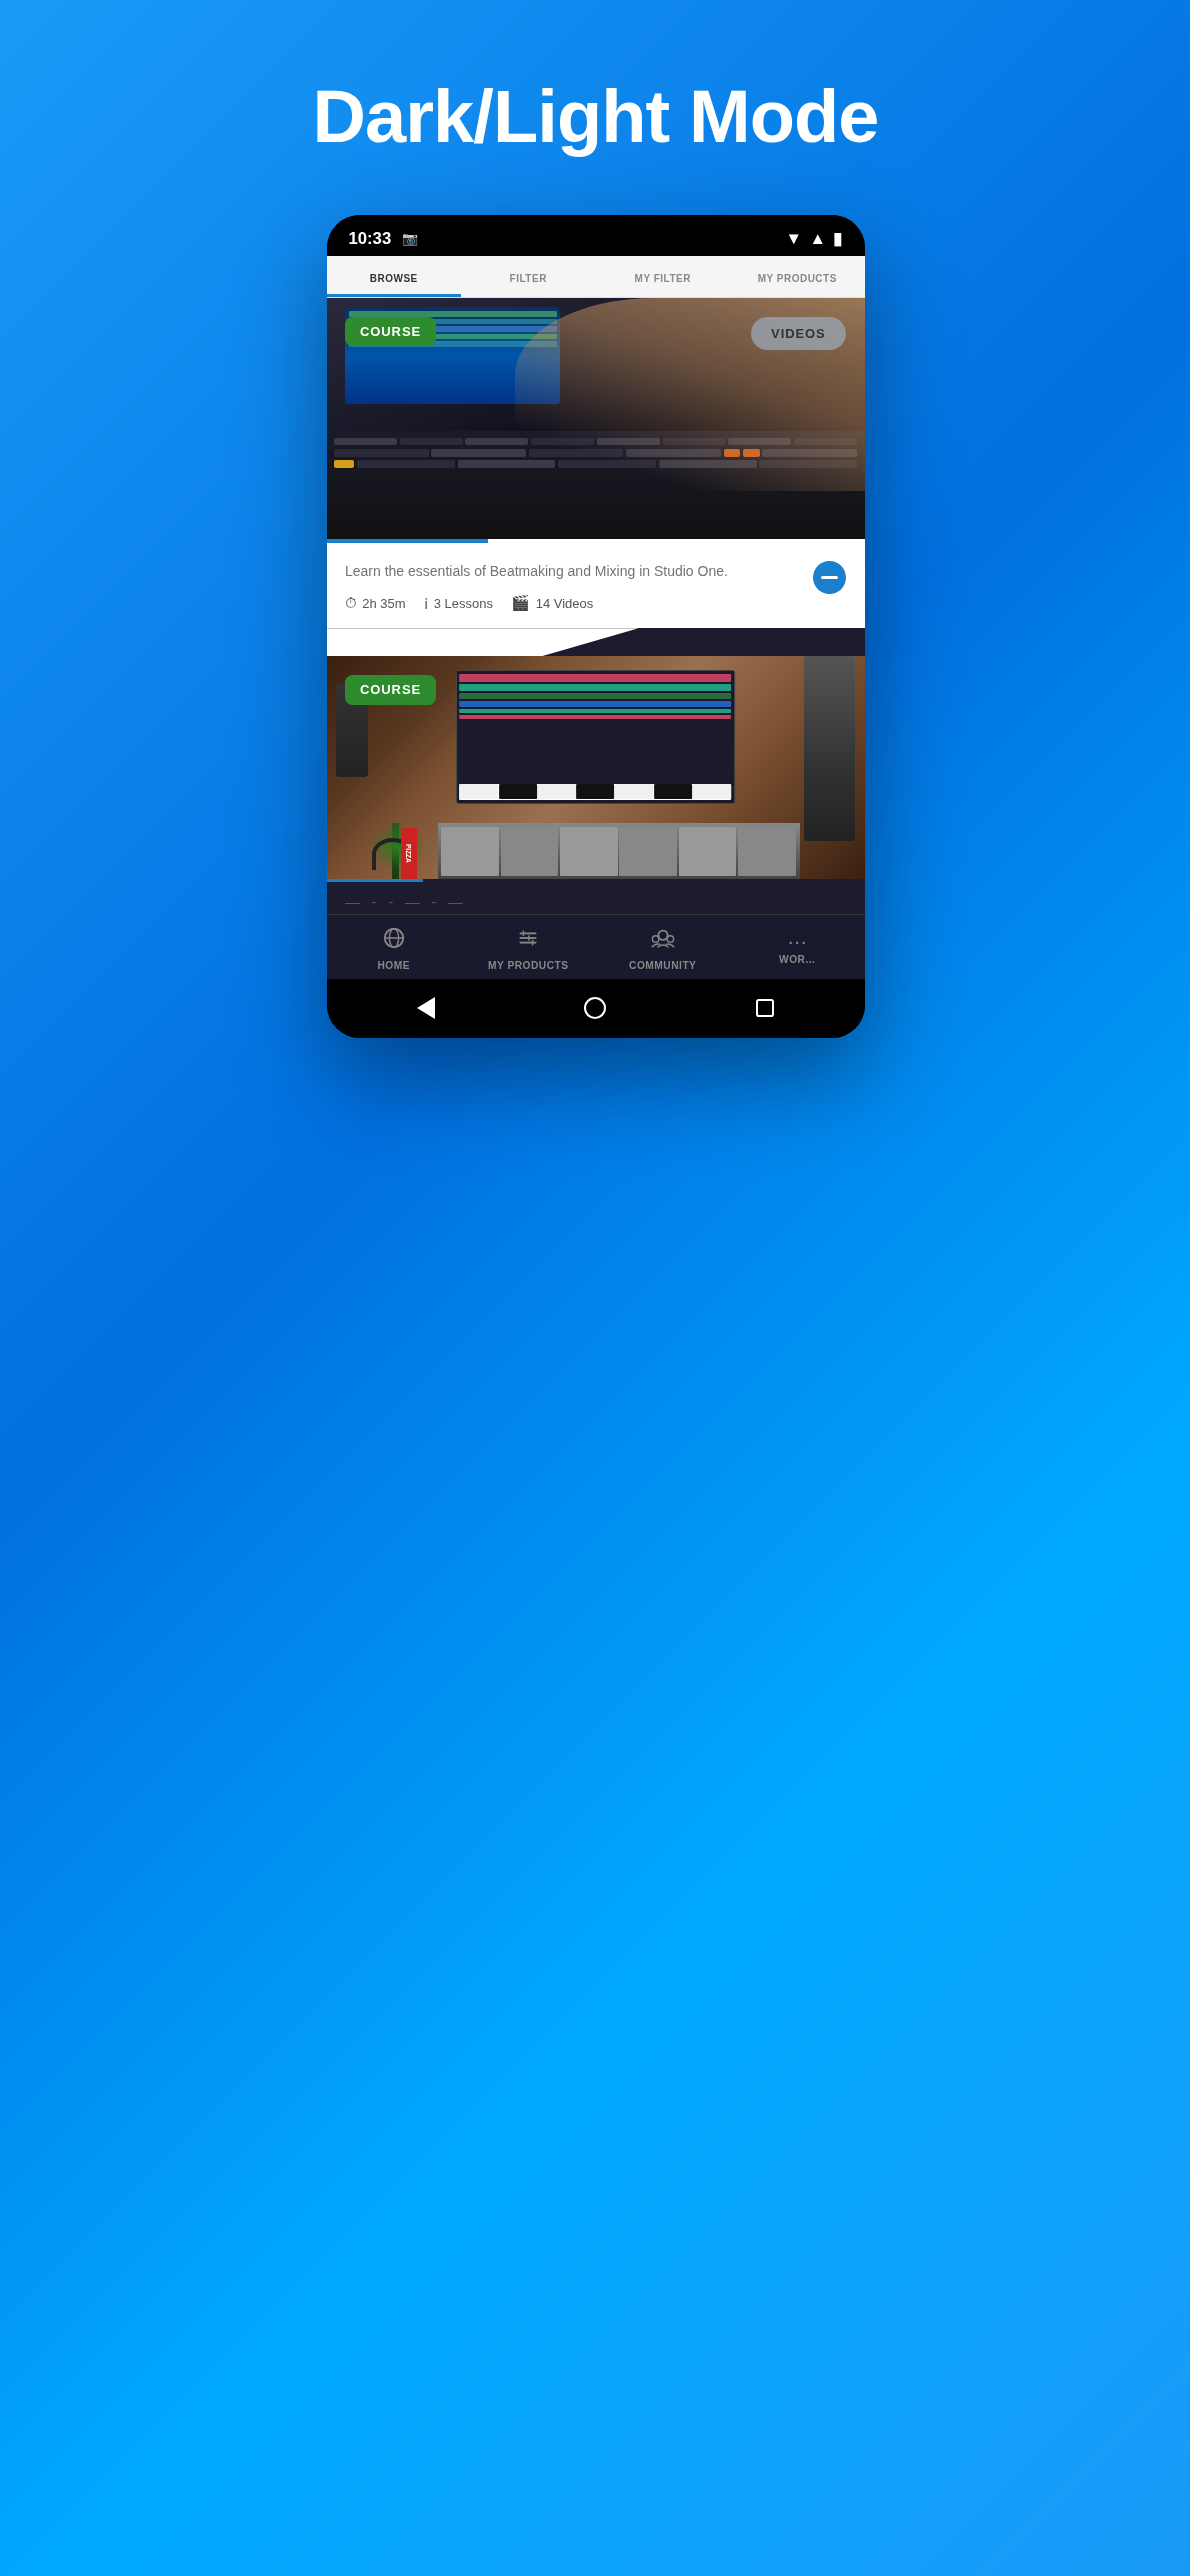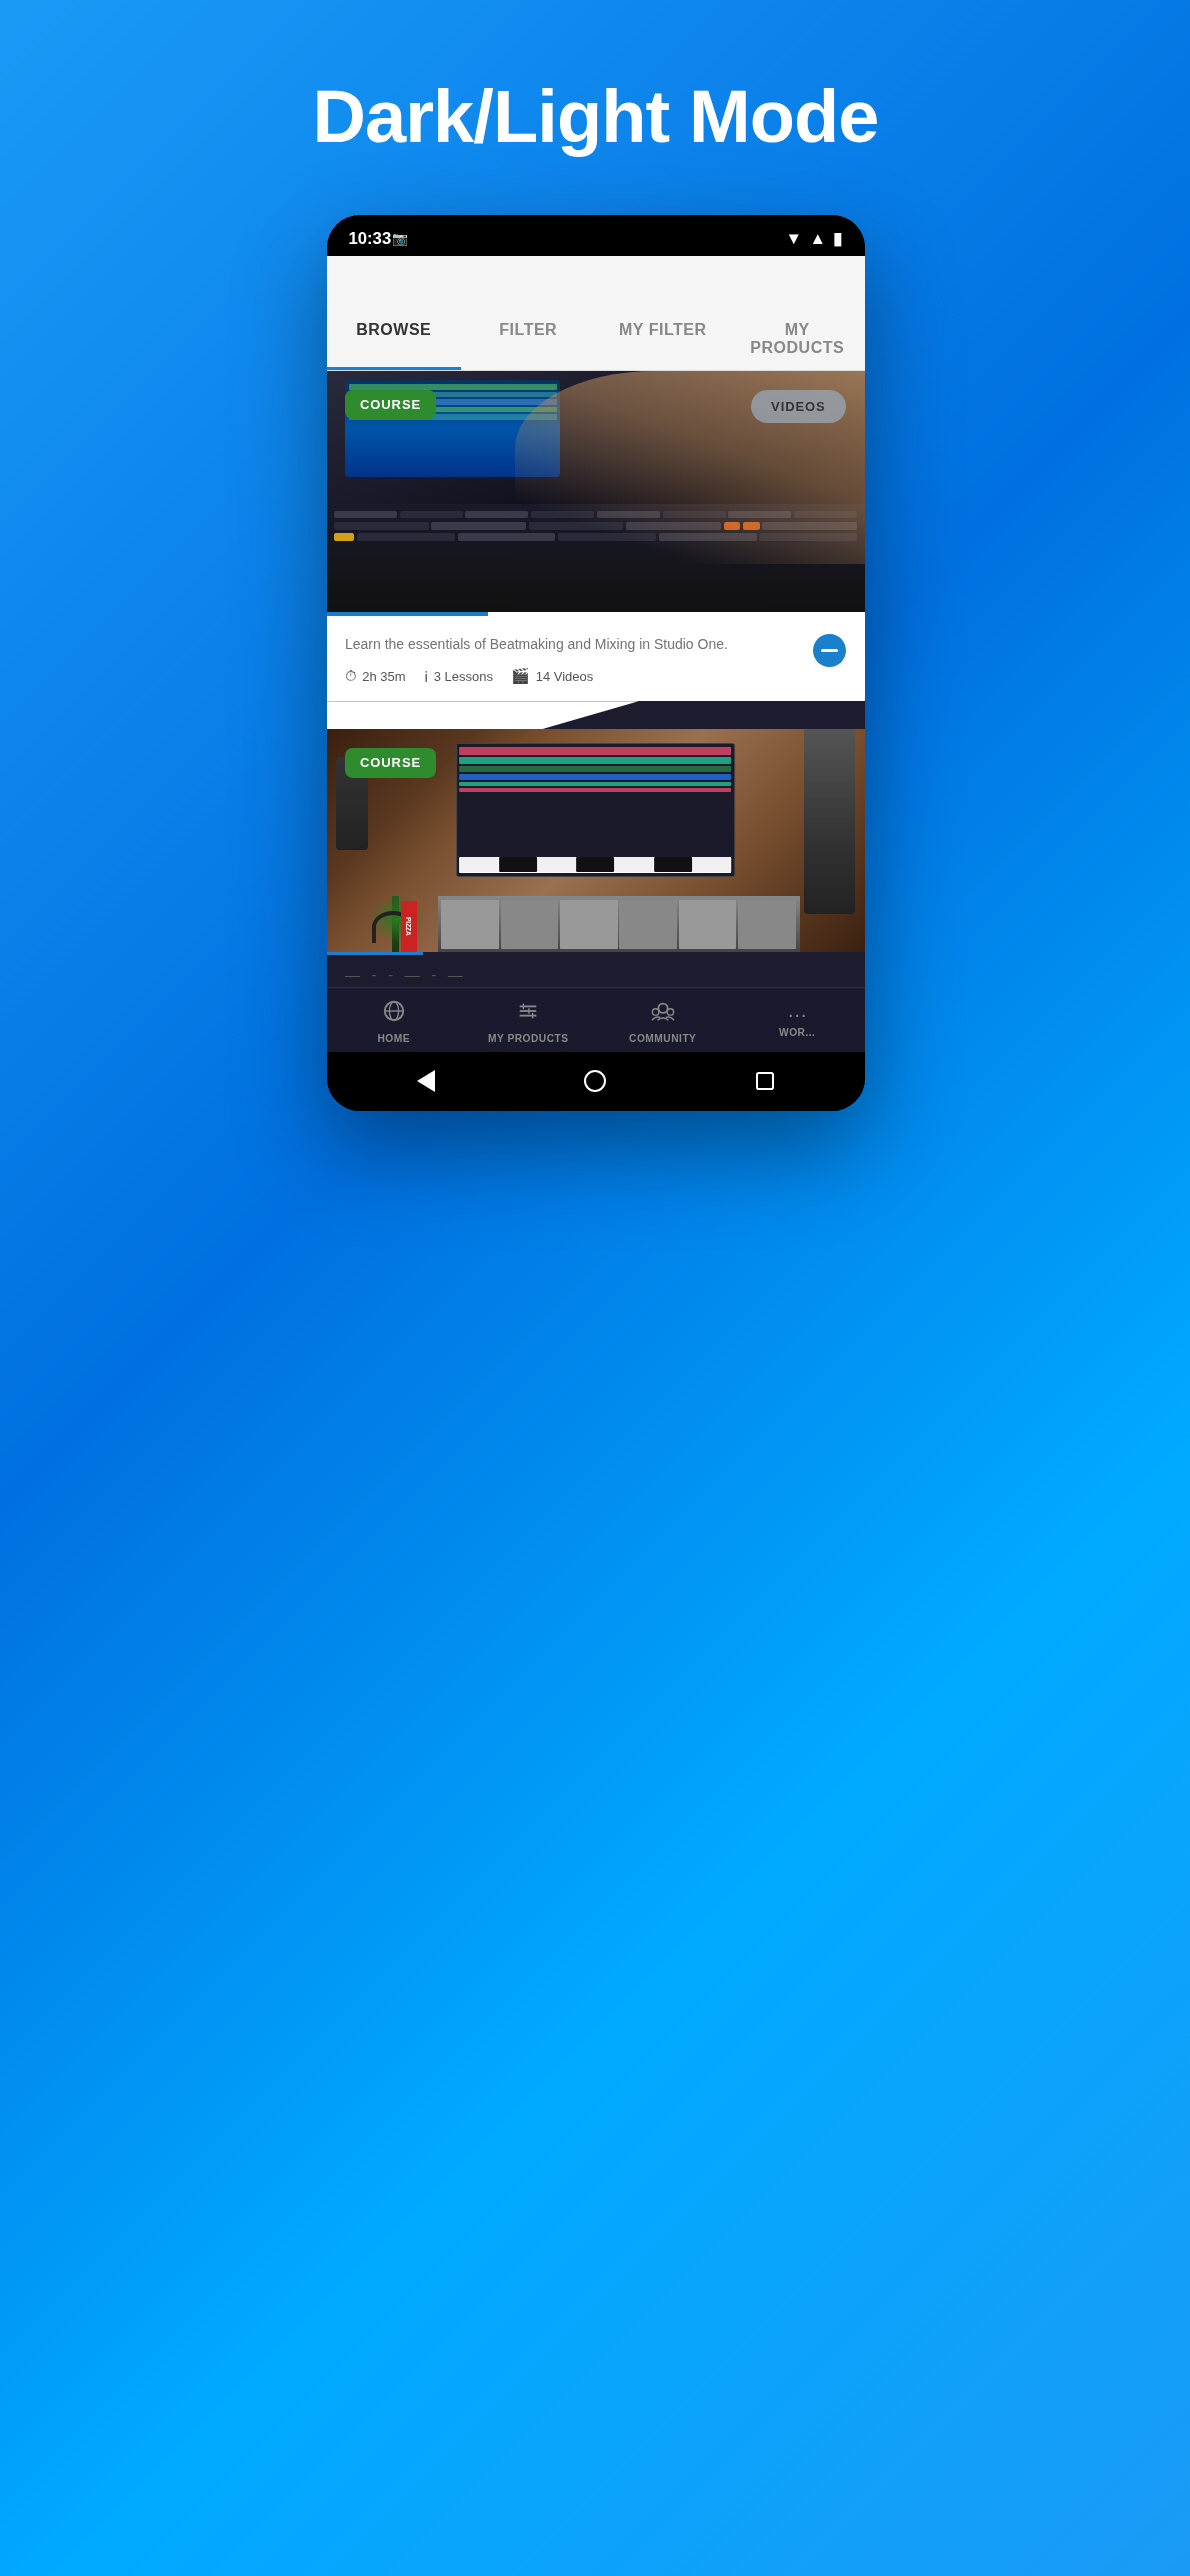--- a/index.html
+++ b/index.html
@@ -36,40 +36,39 @@
     .status-bar {
       background: #000;
       display: flex;
       justify-content: space-between;
       align-items: center;
       padding: 13px 22px 7.4px;
       color: white;
       font-size: 16.7px;
       font-weight: 600;
     }
-    .status-left { display: flex; align-items: center; gap: 1px; }
+    .status-left { display: flex; align-items: center; gap: 11px; }
     .status-right { display: flex; align-items: center; gap: 7.4px; }
 
     
     .nav-tabs {
       background: #f5f5f5;
       display: flex;
       border-bottom: 0.9px solid #ddd;
     }
     .nav-tab {
       flex: 1;
       text-align: center;
       padding: 16.7px 5.6px 13px;
-      font-size: 16px;
+      font-size: 10px;
       font-weight: 600;
       color: #888;
       letter-spacing: 0.5px;
       position: relative;
       cursor: pointer;
-      margin-top: 48px;
     }
     .nav-tab.active {
       color: #333;
     }
     .nav-tab.active::after {
       content: '';
       position: absolute;
       bottom: 0;
       left: 0;
       right: 0;

